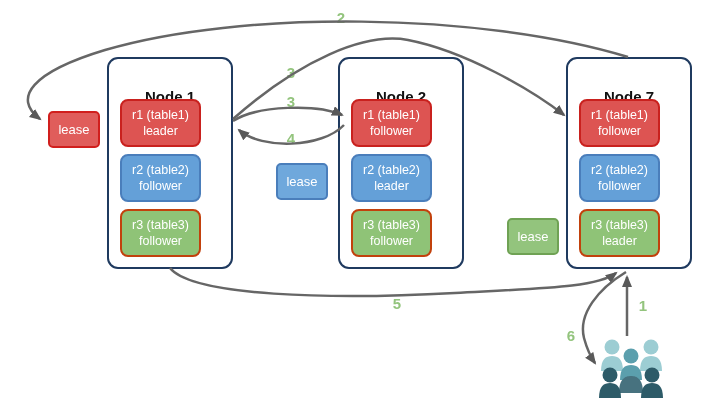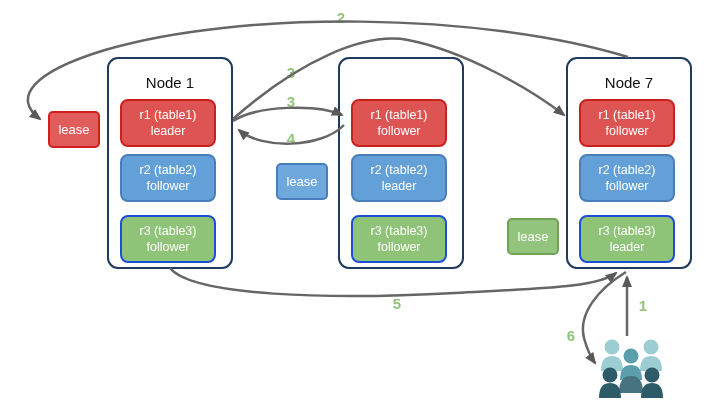--- a/index.html
+++ b/index.html
@@ -12,35 +12,35 @@
   }
   .node{
     position:absolute;top:57px;width:126px;height:212px;
     background:#fff;border:2px solid #1f3a5f;border-radius:11px;
     box-sizing:border-box;
   }
   .node-1{left:107px}
   .node-2{left:338px}
   .node-3{left:566px}
   .node-title{
-    text-align:center;margin-top:15px;
-    font-size:15px;font-weight:normal;color:#111;
+    text-align:center;margin-top:29px;
+    font-size:15px;font-weight:bold;color:#111;
   }
   .replica{
-    position:absolute;left:11px;width:96px;height:48px;
+    position:absolute;left:11px;width:81px;height:48px;
     border-radius:8px;box-sizing:border-box;
     display:flex;flex-direction:column;align-items:center;justify-content:center;
     color:#fff;font-size:12.5px;line-height:1.3;text-align:center;
   }
   .replica.pos-0{top:40px}
   .replica.pos-1{top:95px}
   .replica.pos-2{top:150px}
   .replica.red{background:#dd5452;border:2px solid #c9211e;}
   .replica.blue{background:#64a0d8;border:2px solid #4a7ebb;align-items:center;}
-  .replica.green{background:#8fc377;border:2px solid #1d4ed8;margin-top:6px;}
+  .replica.green{background:#8fc377;border:2px solid #c2410c;}
   .lease{
     position:absolute;height:37px;min-width:52px;box-sizing:border-box;
     border-radius:5px;padding:0 8px;
     display:flex;align-items:center;justify-content:center;
     color:#fff;font-size:13px;
   }
   .lease-red{left:48px;top:111px;background:#e05d5b;border:2px solid #d11f1d;}
   .lease-blue{left:276px;top:163px;background:#6fa8dc;border:2px solid #4a7ebb;}
   .lease-green{left:507px;top:218px;background:#93c47d;border:2px solid #6fa254;}
   .step{
@@ -75,20 +75,21 @@
       <span>r2 (table2)</span>
       <span>follower</span>
     </div>
     <div class="replica green pos-2">
       <span>r3 (table3)</span>
       <span>follower</span>
     </div>
   </div>
 
   <div class="node node-2">
+    <div class="node-title">Node 2</div>
     <div class="replica red pos-0">
       <span>r1 (table1)</span>
       <span>follower</span>
     </div>
     <div class="replica blue pos-1">
       <span>r2 (table2)</span>
       <span>leader</span>
     </div>
     <div class="replica green pos-2">
       <span>r3 (table3)</span>

